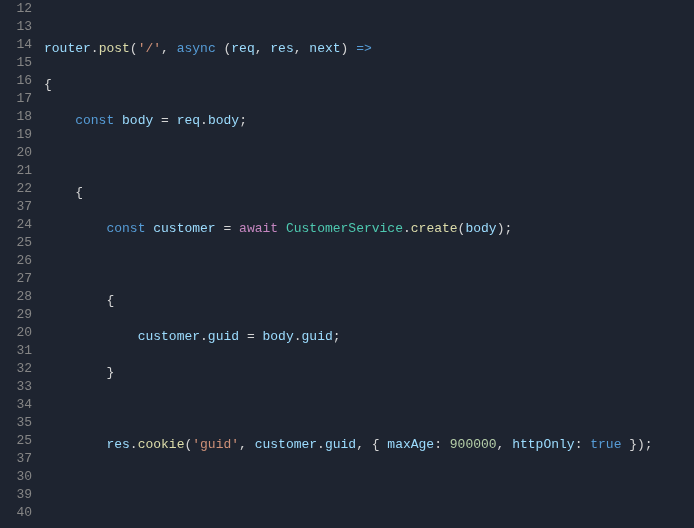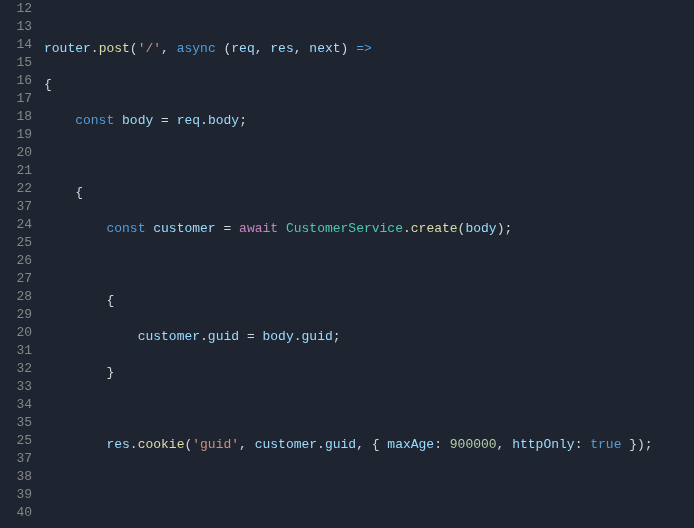--- a/index.html
+++ b/index.html
@@ -68,21 +68,21 @@
       <div class="line">28</div>
       <div class="line">29</div>
       <div class="line">20</div>
       <div class="line">31</div>
       <div class="line">32</div>
       <div class="line">33</div>
       <div class="line">34</div>
       <div class="line">35</div>
       <div class="line">25</div>
       <div class="line">37</div>
-      <div class="line">38</div>
+      <div class="line">30</div>
       <div class="line">39</div>
       <div class="line">40</div>
     </div>
   <div class="code">
 <div class="line"><span class="tk-obj">router</span><span class="tk-pn">.</span><span class="tk-fn">post</span><span class="tk-pn">(</span><span class="tk-str">'/'</span><span class="tk-pn">, </span><span class="tk-kw">async</span><span class="tk-pn"> (</span><span class="tk-obj">req</span><span class="tk-pn">, </span><span class="tk-obj">res</span><span class="tk-pn">, </span><span class="tk-obj">next</span><span class="tk-pn">) </span><span class="tk-kw">=&gt;</span></div>
 <div class="line"><span class="tk-pn">{</span></div>
 <div class="line">    <span class="tk-kw">const</span><span> </span><span class="tk-obj">body</span><span> </span><span class="tk-op">=</span><span> </span><span class="tk-obj">req</span><span class="tk-pn">.</span><span class="tk-obj">body</span><span class="tk-pn">;</span></div>
 <div class="line"></div>
 <div class="line">    <span class="tk-pn">{</span></div>
 <div class="line">        <span class="tk-kw">const</span><span> </span><span class="tk-obj">customer</span><span> </span><span class="tk-op">=</span><span> </span><span class="tk-kw2">await</span><span> </span><span class="tk-cls">CustomerService</span><span class="tk-pn">.</span><span class="tk-fn">create</span><span class="tk-pn">(</span><span class="tk-obj">body</span><span class="tk-pn">);</span></div>

